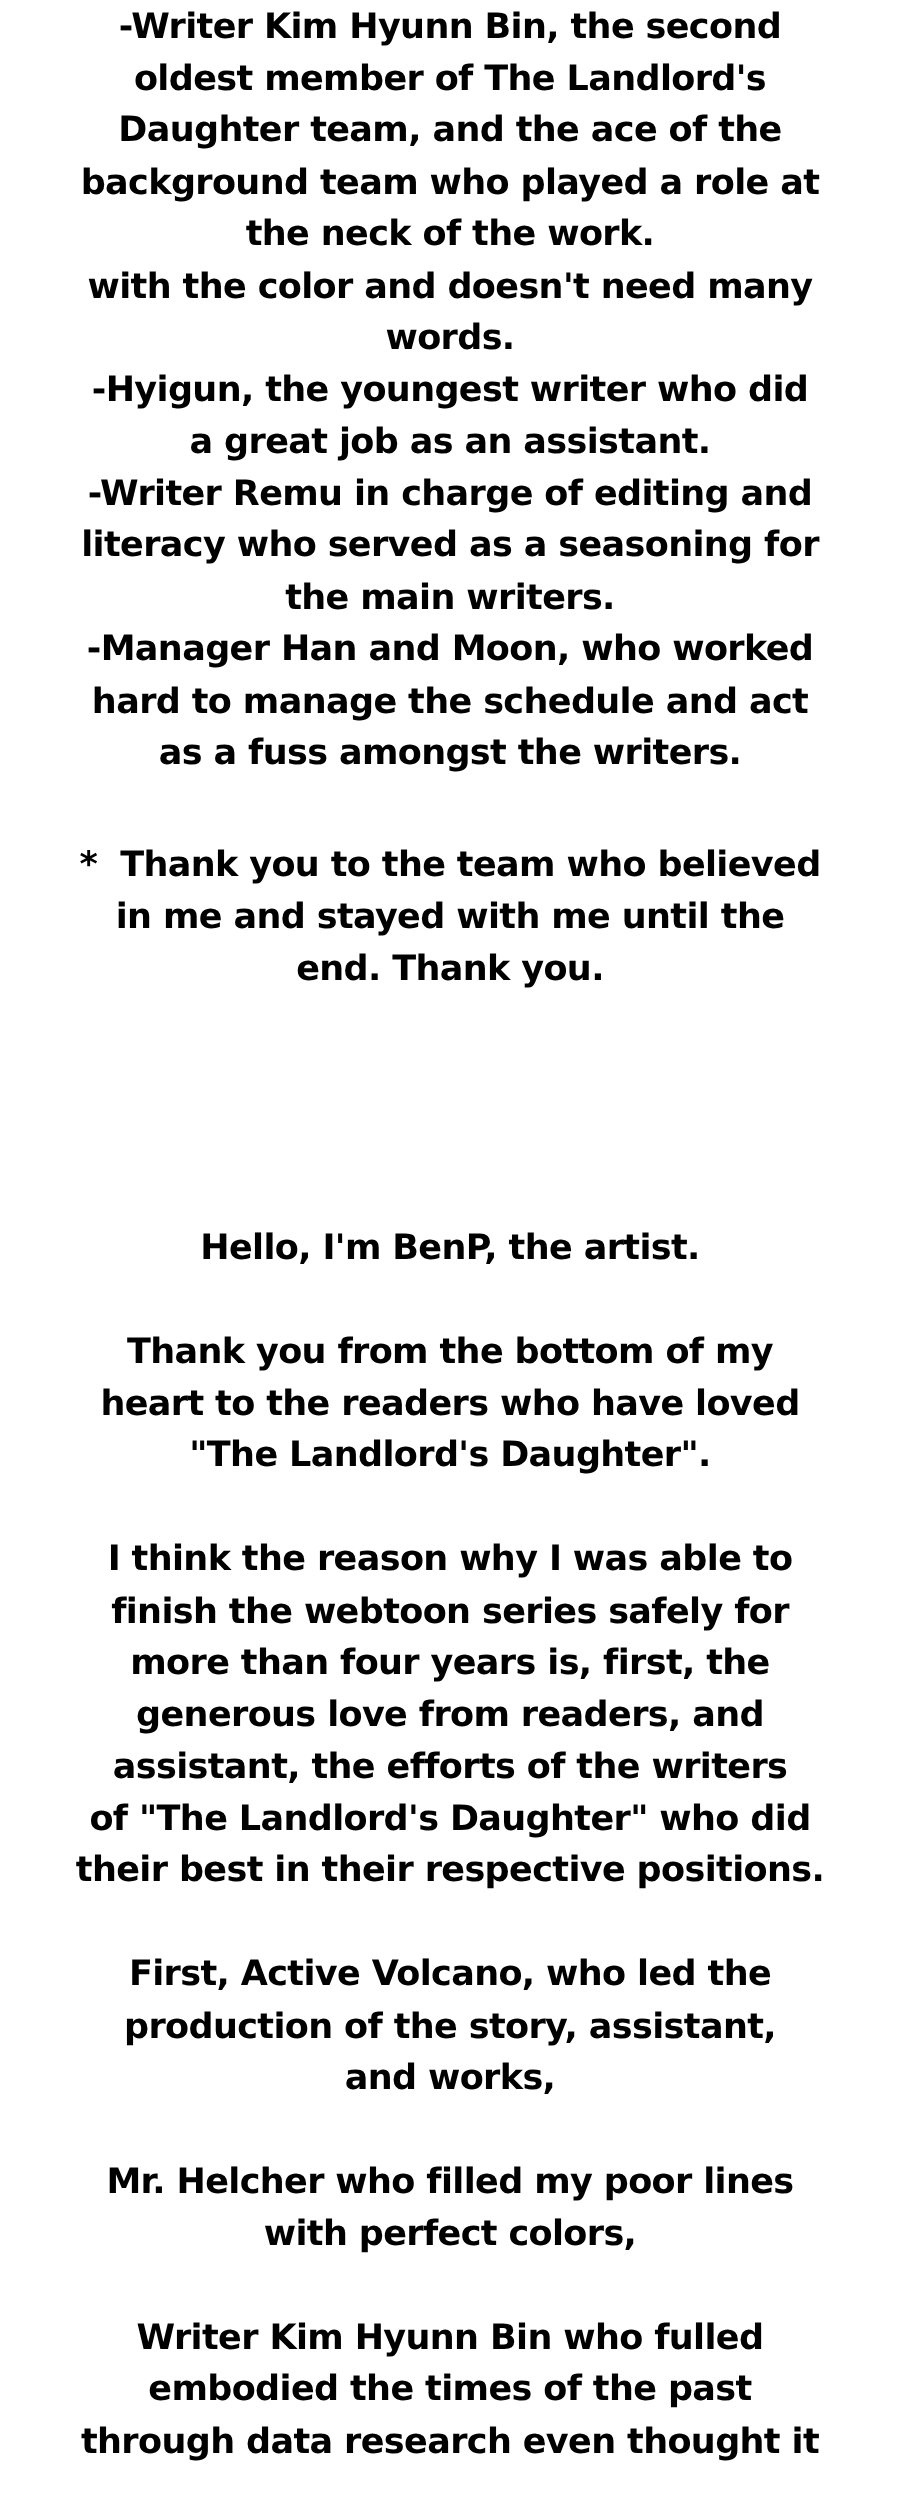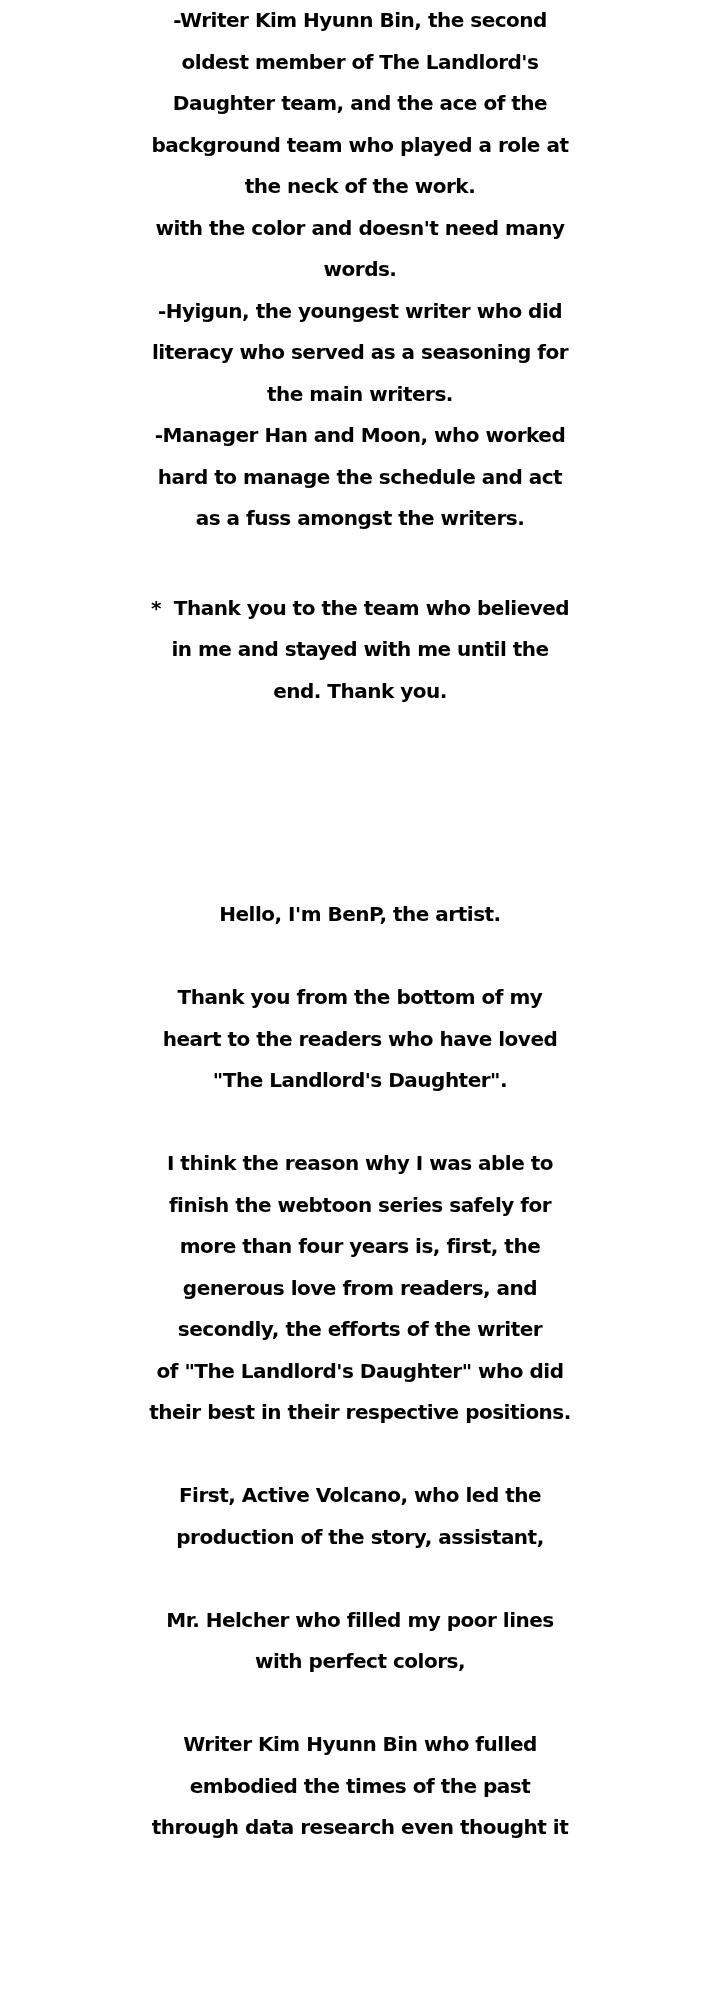--- a/index.html
+++ b/index.html
@@ -13,21 +13,21 @@
     overflow: hidden;
   }
   .page {
     box-sizing: border-box;
     width: 720px;
     height: 2000px;
     padding: 0 24px;
     color: #000000;
     font-family: "DejaVu Sans", sans-serif;
     font-weight: 700;
-    font-size: 20px;
+    font-size: 28px;
     line-height: 41.5px;
     letter-spacing: -0.5px;
     text-align: center;
   }
   .para {
     margin: 0 0 41.5px 0;
   }
   .para.gap-xl {
     margin-bottom: 182px;
     margin-top: 48px;
@@ -43,20 +43,22 @@
 
   <div class="para">
     <div class="line">-Writer Kim Hyunn Bin, the second</div>
     <div class="line">oldest member of The Landlord's</div>
     <div class="line">Daughter team, and the ace of the</div>
     <div class="line">background team who played a role at</div>
     <div class="line">the neck of the work.</div>
     <div class="line">with the color and doesn't need many</div>
     <div class="line">words.</div>
     <div class="line">-Hyigun, the youngest writer who did</div>
+    <div class="line">a great job as an assistant.</div>
+    <div class="line">-Writer Remu in charge of editing and</div>
     <div class="line">literacy who served as a seasoning for</div>
     <div class="line">the main writers.</div>
     <div class="line">-Manager Han and Moon, who worked</div>
     <div class="line">hard to manage the schedule and act</div>
     <div class="line">as a fuss amongst the writers.</div>
   </div>
 
   <div class="para gap-xl">
     <div class="line">*  Thank you to the team who believed</div>
     <div class="line">in me and stayed with me until the</div>
@@ -71,28 +73,29 @@
     <div class="line">Thank you from the bottom of my</div>
     <div class="line">heart to the readers who have loved</div>
     <div class="line">"The Landlord's Daughter".</div>
   </div>
 
   <div class="para">
     <div class="line">I think the reason why I was able to</div>
     <div class="line">finish the webtoon series safely for</div>
     <div class="line">more than four years is, first, the</div>
     <div class="line">generous love from readers, and</div>
-    <div class="line">secondly, the efforts of the writer</div>
+    <div class="line">assistant, the efforts of the writers</div>
     <div class="line">of "The Landlord's Daughter" who did</div>
     <div class="line">their best in their respective positions.</div>
   </div>
 
   <div class="para">
     <div class="line">First, Active Volcano, who led the</div>
     <div class="line">production of the story, assistant,</div>
+    <div class="line">and works,</div>
   </div>
 
   <div class="para">
     <div class="line">Mr. Helcher who filled my poor lines</div>
     <div class="line">with perfect colors,</div>
   </div>
 
   <div class="para">
     <div class="line">Writer Kim Hyunn Bin who fulled</div>
     <div class="line">embodied the times of the past</div>

